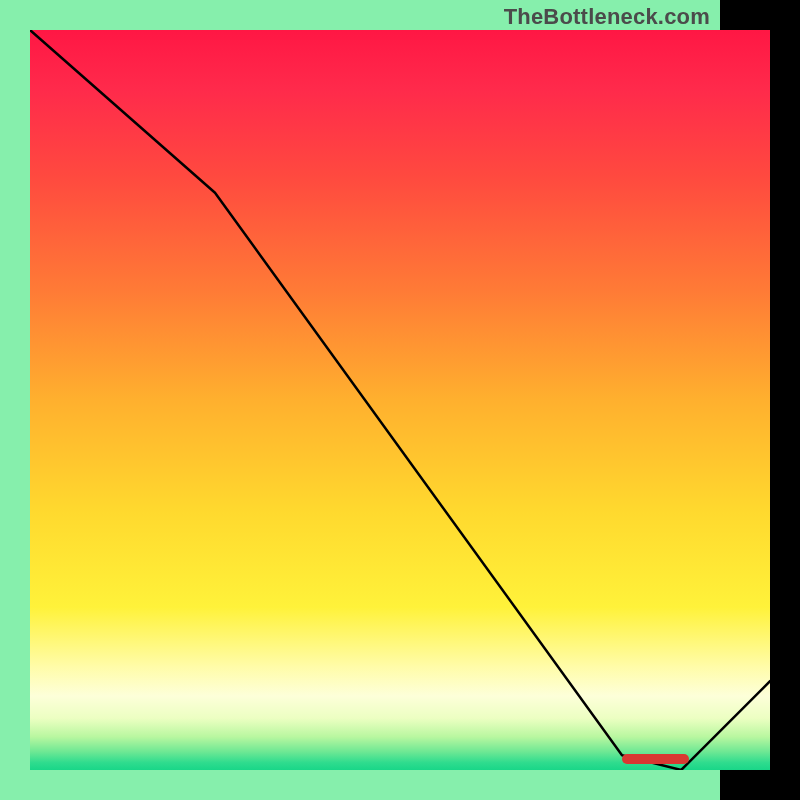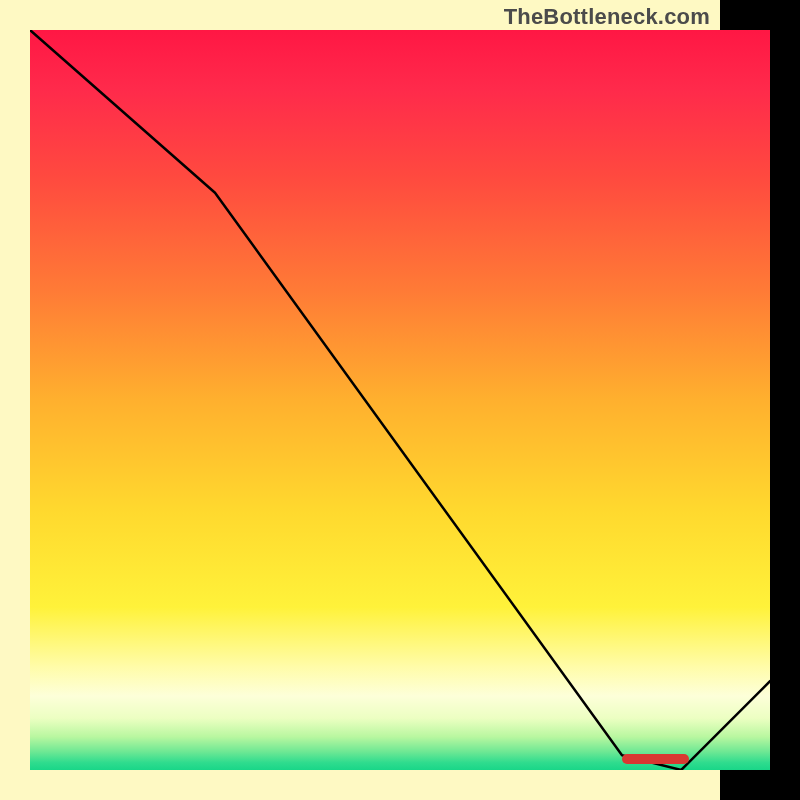--- a/index.html
+++ b/index.html
@@ -8,21 +8,21 @@
     width: 800px;
     height: 800px;
     background: #000;
     overflow: hidden;
     font-family: Arial, Helvetica, sans-serif;
   }
   .frame {
     position: relative;
     width: 720px;
     height: 800px;
-    background: #fef9c3;
+    background: #86efac;
   }
   .watermark {
     position: absolute;
     top: 4px;
     right: 10px;
     color: #4b4b4b;
     font-size: 22px;
     font-weight: bold;
     letter-spacing: 0.2px;
     z-index: 5;

